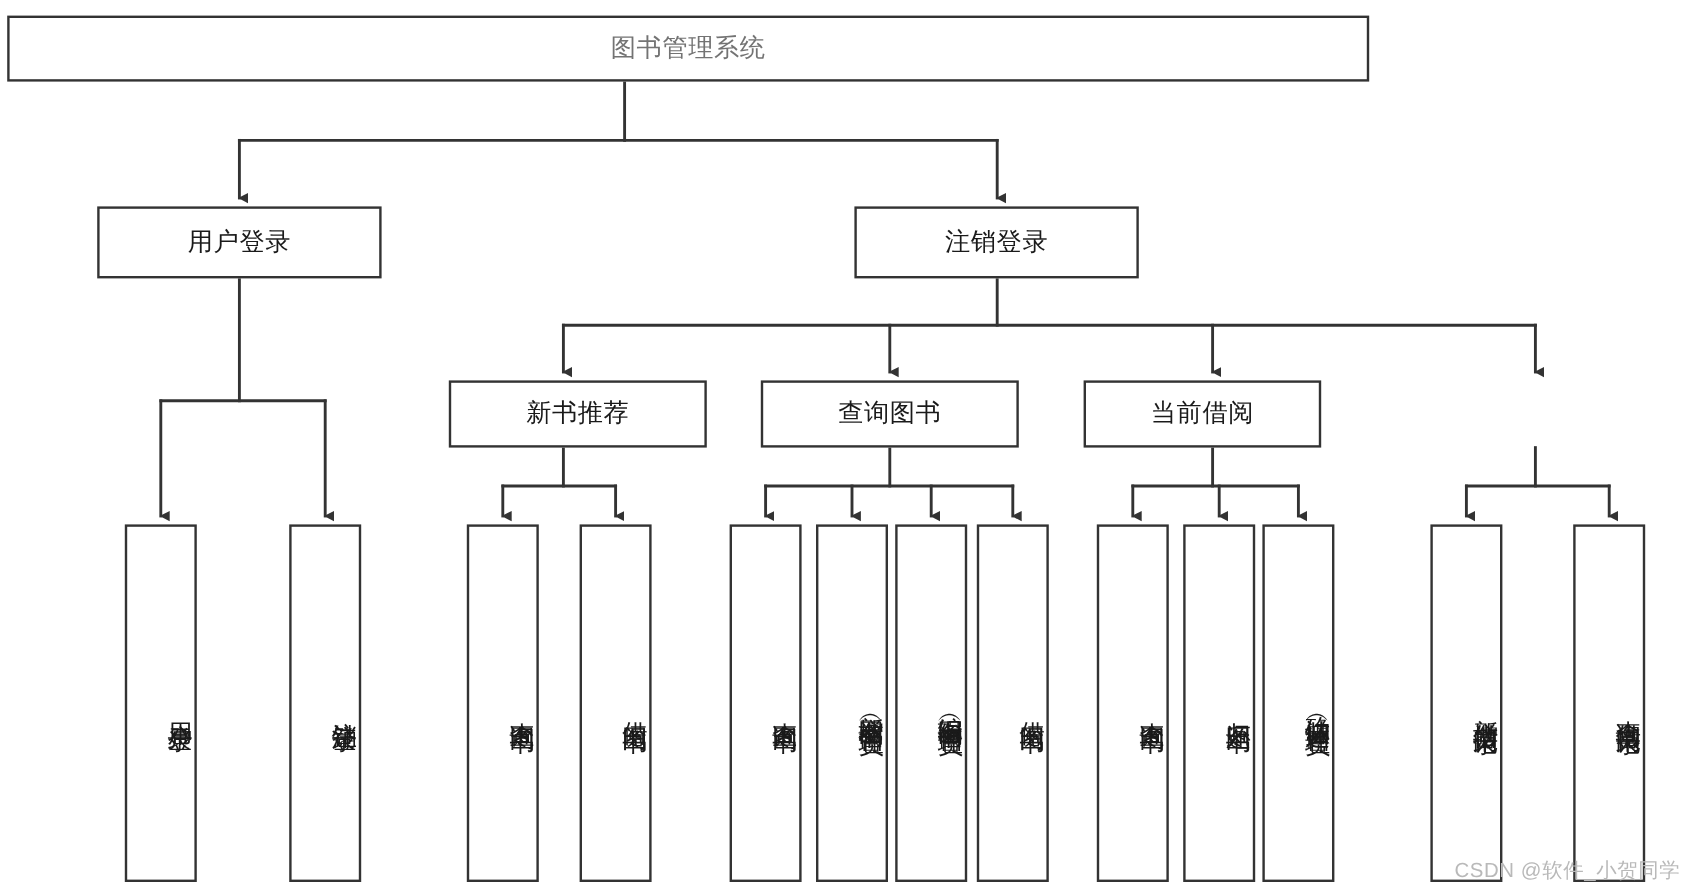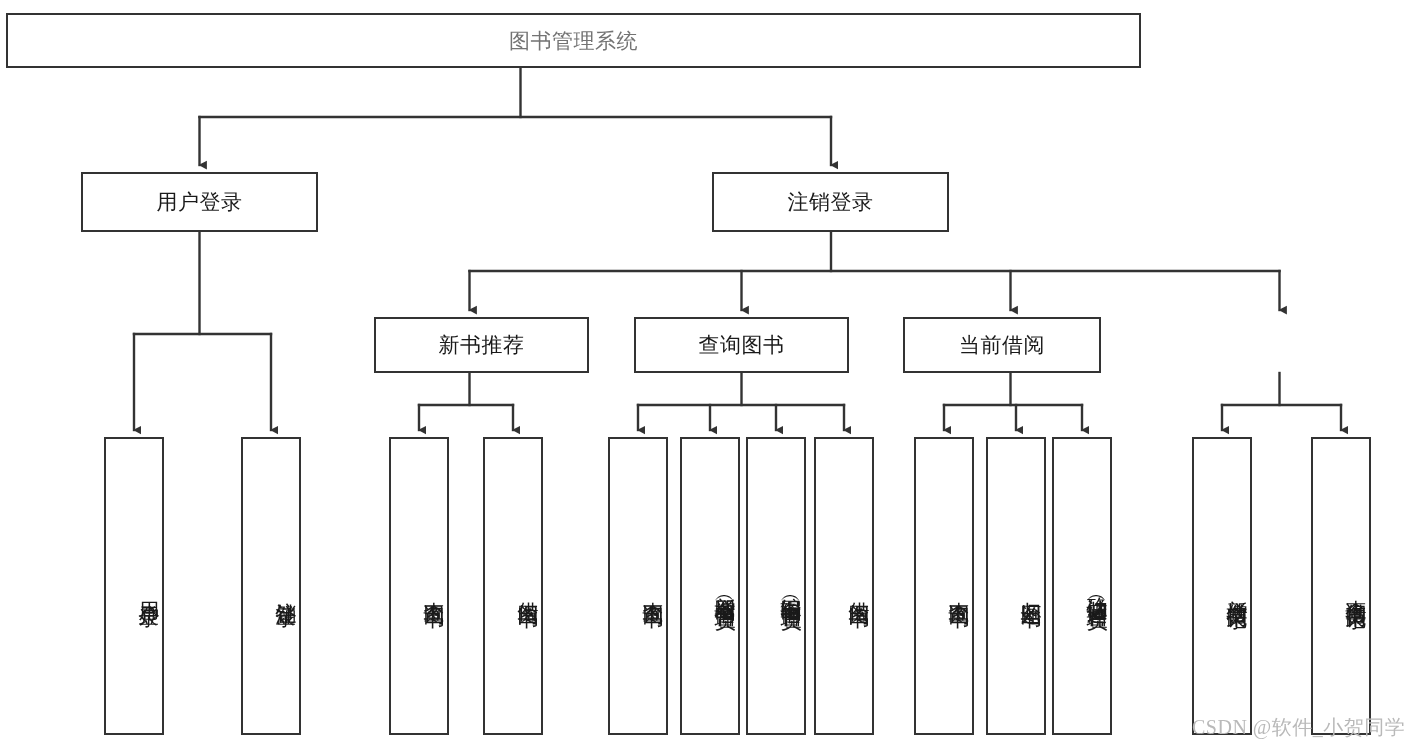--- a/index.html
+++ b/index.html
@@ -58,25 +58,26 @@
     display: block;
   }
   .node .htext {
     display: block;
     white-space: nowrap;
   }
   #watermark {
     position: absolute;
     left: 1192px;
     top: 714px;
-    font-size: 20px;
+    font-size: 17px;
     color: #b9b9b9;
     white-space: nowrap;
     letter-spacing: 0.5px;
-    font-family: Liberation Serif, serif;
+    font-family: Liberation Sans, sans-serif;
+    padding-left: 20px;
   }
 </style>
 </head>
 <body>
 
 <div id="canvas" style="background: rgb(255, 255, 255);">
 
   <svg class="wires" viewBox="0 0 1405 747" xmlns="http://www.w3.org/2000/svg">
     <defs>
       <marker id="arrow" markerWidth="10" markerHeight="10" refX="4.6" refY="7.4" orient="auto" markerUnits="userSpaceOnUse">

